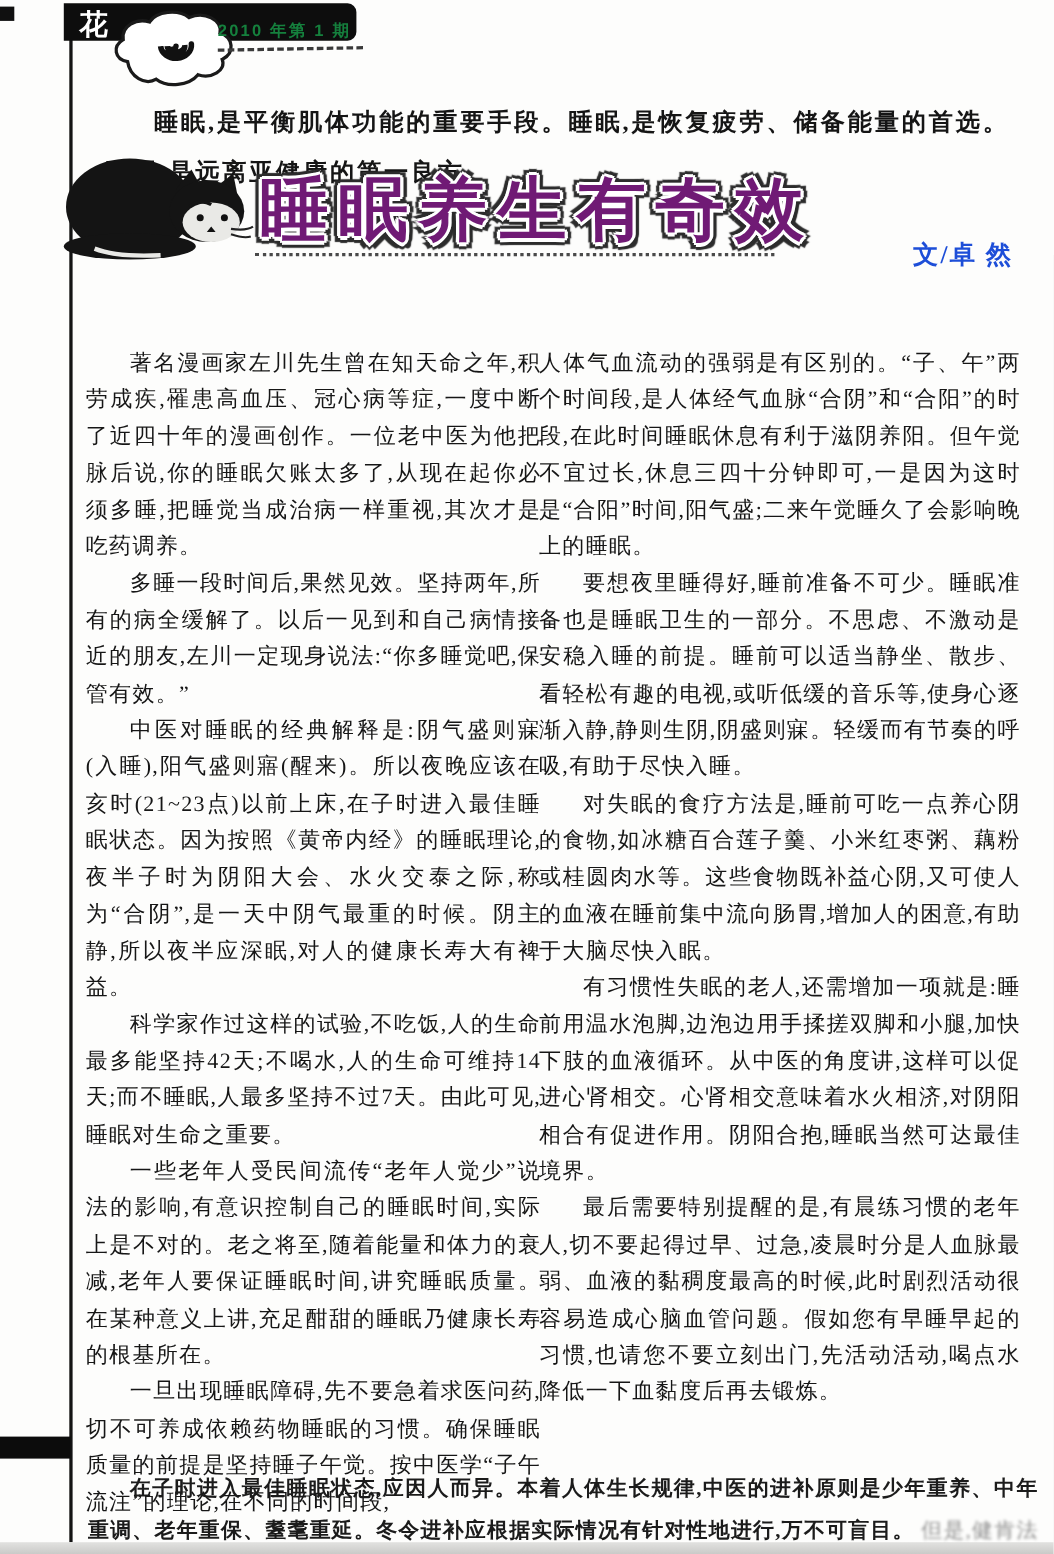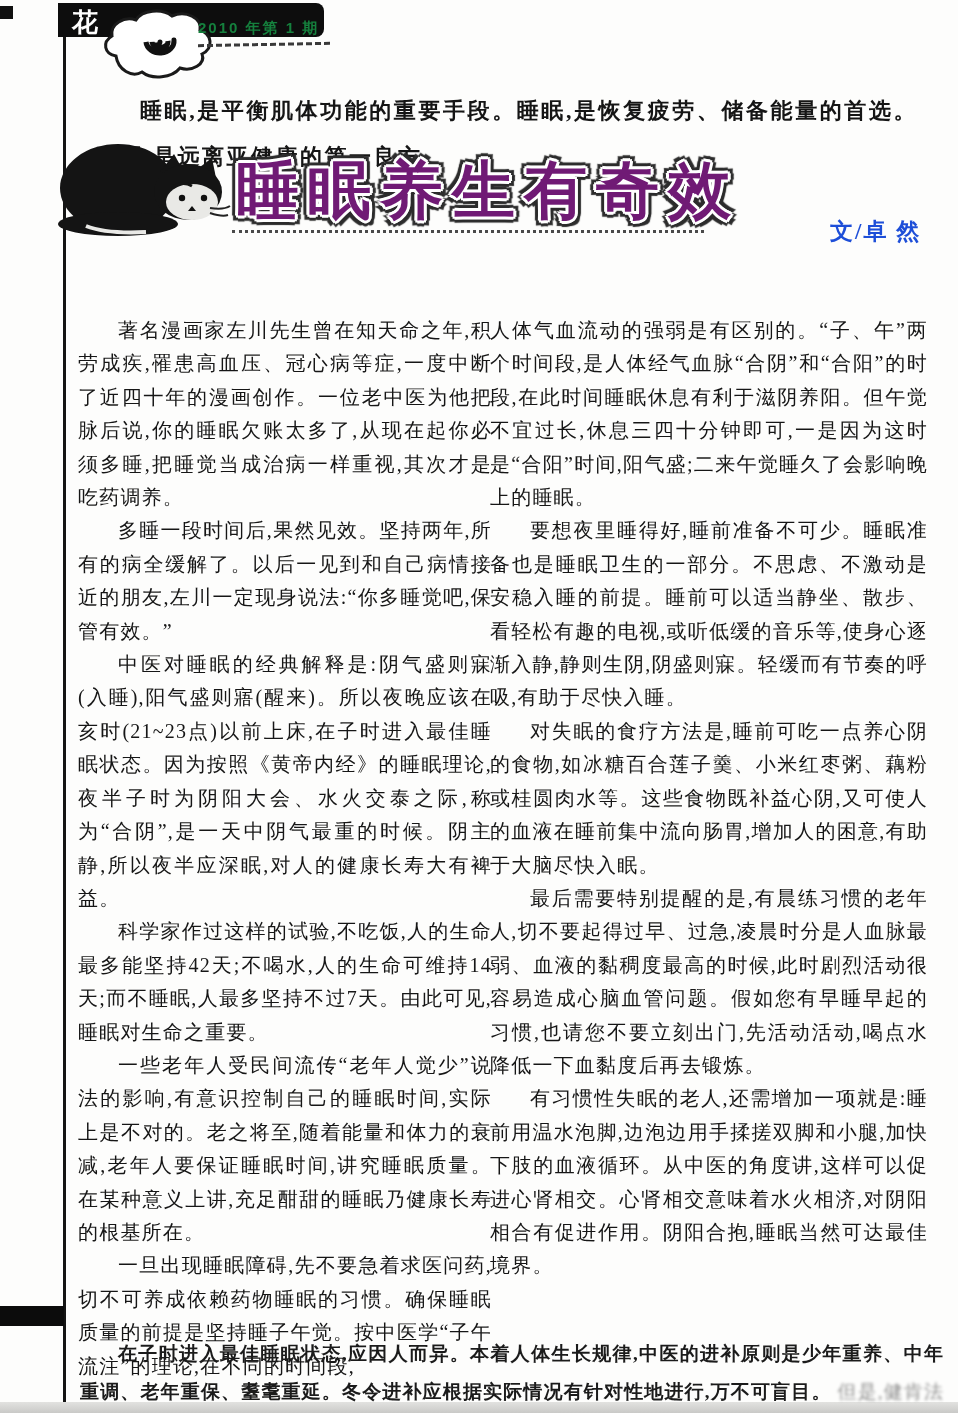--- a/index.html
+++ b/index.html
@@ -103,22 +103,22 @@
       <p>多睡一段时间后,果然见效。坚持两年,所有的病全缓解了。以后一见到和自己病情接近的朋友,左川一定现身说法:“你多睡觉吧,保管有效。”</p>
       <p>中医对睡眠的经典解释是:阴气盛则寐(入睡),阳气盛则寤(醒来)。所以夜晚应该在亥时(21~23点)以前上床,在子时进入最佳睡眠状态。因为按照《黄帝内经》的睡眠理论,夜半子时为阴阳大会、水火交泰之际,称为“合阴”,是一天中阴气最重的时候。阴主静,所以夜半应深眠,对人的健康长寿大有裨益。</p>
       <p>科学家作过这样的试验,不吃饭,人的生命最多能坚持42天;不喝水,人的生命可维持14天;而不睡眠,人最多坚持不过7天。由此可见,睡眠对生命之重要。</p>
       <p>一些老年人受民间流传“老年人觉少”说法的影响,有意识控制自己的睡眠时间,实际上是不对的。老之将至,随着能量和体力的衰减,老年人要保证睡眠时间,讲究睡眠质量。在某种意义上讲,充足酣甜的睡眠乃健康长寿的根基所在。</p>
       <p>一旦出现睡眠障碍,先不要急着求医问药,切不可养成依赖药物睡眠的习惯。确保睡眠质量的前提是坚持睡子午觉。按中医学“子午流注”的理论,在不同的时间段,</p>
     </div>
     <div class="col col-right">
       <p class="no-indent">人体气血流动的强弱是有区别的。“子、午”两个时间段,是人体经气血脉“合阴”和“合阳”的时段,在此时间睡眠休息有利于滋阴养阳。但午觉不宜过长,休息三四十分钟即可,一是因为这时是“合阳”时间,阳气盛;二来午觉睡久了会影响晚上的睡眠。</p>
       <p>要想夜里睡得好,睡前准备不可少。睡眠准备也是睡眠卫生的一部分。不思虑、不激动是安稳入睡的前提。睡前可以适当静坐、散步、看轻松有趣的电视,或听低缓的音乐等,使身心逐渐入静,静则生阴,阴盛则寐。轻缓而有节奏的呼吸,有助于尽快入睡。</p>
       <p>对失眠的食疗方法是,睡前可吃一点养心阴的食物,如冰糖百合莲子羹、小米红枣粥、藕粉或桂圆肉水等。这些食物既补益心阴,又可使人的血液在睡前集中流向肠胃,增加人的困意,有助于大脑尽快入眠。</p>
+      <p>有习惯性失眠的老人,还需增加一项就是:睡前用温水泡脚,边泡边用手揉搓双脚和小腿,加快下肢的血液循环。从中医的角度讲,这样可以促进心肾相交。心肾相交意味着水火相济,对阴阳相合有促进作用。阴阳合抱,睡眠当然可达最佳境界。</p>
       <p>最后需要特别提醒的是,有晨练习惯的老年人,切不要起得过早、过急,凌晨时分是人血脉最弱、血液的黏稠度最高的时候,此时剧烈活动很容易造成心脑血管问题。假如您有早睡早起的习惯,也请您不要立刻出门,先活动活动,喝点水降低一下血黏度后再去锻炼。</p>
-      <p>有习惯性失眠的老人,还需增加一项就是:睡前用温水泡脚,边泡边用手揉搓双脚和小腿,加快下肢的血液循环。从中医的角度讲,这样可以促进心肾相交。心肾相交意味着水火相济,对阴阳相合有促进作用。阴阳合抱,睡眠当然可达最佳境界。</p>
     </div>
   </div>
 
   <p class="footer">
     <span>在子时进入最佳睡眠状态,应因人而异。本着人体生长规律,中医的进补原则是少年重养、中年重调、老年重保、耋耄重延。冬令进补应根据实际情况有针对性地进行,万不可盲目。</span>
     <span class="smudge">但是,健肯法用服当</span>
   </p>
 
 </div>
 

